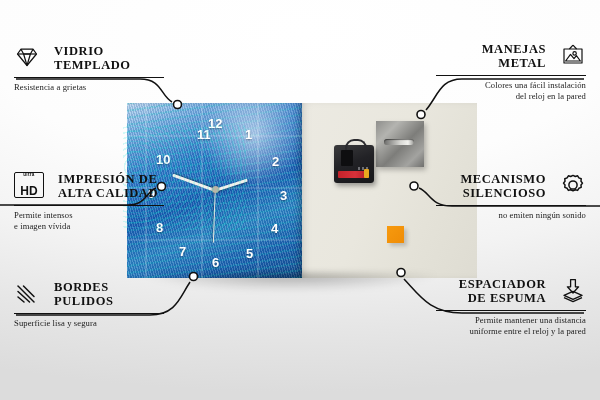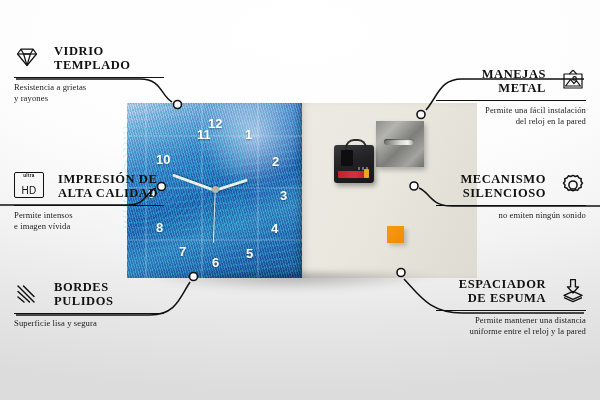--- a/index.html
+++ b/index.html
@@ -107,26 +107,26 @@
     font-family:"Liberation Serif",serif;font-size:8.6px;line-height:1.35;
     color:#1b1b1b;letter-spacing:.1px;
   }
   .ico{width:26px;height:26px;flex:0 0 26px;display:block;}
   .ico svg{display:block;width:26px;height:26px;}
   .hd-badge{
     width:28px;height:24px;flex:0 0 28px;border:1.5px solid #111;border-radius:2px;
     display:flex;flex-direction:column;align-items:center;justify-content:center;line-height:1;
   }
   .hd-small{font-family:"Liberation Sans",sans-serif;font-size:4.6px;font-weight:700;letter-spacing:.3px;color:#111;}
-  .hd-big{font-family:"Liberation Sans",sans-serif;font-size:10px;font-weight:400;letter-spacing:.2px;color:#111;margin-top:8px;}
+  .hd-big{font-family:"Liberation Sans",sans-serif;font-size:12px;font-weight:700;letter-spacing:.2px;color:#111;margin-top:8px;}
   
   #callout-vidrio{left:14px;top:44px;}
   #callout-impresion{left:14px;top:172px;}
   #callout-bordes{left:14px;top:280px;}
-  #callout-manejas{left:376px;top:42px;margin-top:25px;}
+  #callout-manejas{left:376px;top:42px;}
   #callout-mecanismo{left:376px;top:172px;}
   #callout-espaciador{left:376px;top:277px;}
   #connectors{position:absolute;inset:0;width:600px;height:400px;pointer-events:none;}
 </style>
 </head>
 <body>
 
 <div id="stage">
 
   <div id="product">
@@ -202,21 +202,20 @@
             </g>
           </svg>
       </span>
       <div>
         <div class="cal-title">VIDRIO</div>
         <div class="cal-title">TEMPLADO</div>
       </div>
     </div>
     <div class="cal-rule"></div>
     <div class="cal-desc">Resistencia a grietas</div>
-    <div class="cal-desc">y rayones</div>
   </div>
 
   <div class="callout left" id="callout-impresion">
     <div class="cal-head">
       <span class="hd-badge">
         <span class="hd-small">ultra</span>
         <span class="hd-big">HD</span>
       </span>
       <div>
         <div class="cal-title">IMPRESIÓN DE</div>
@@ -261,21 +260,21 @@
           <circle cx="14.6" cy="11.4" r="1.7"></circle>
             </g>
           </svg>
       </span>
       <div>
         <div class="cal-title">MANEJAS</div>
         <div class="cal-title">METAL</div>
       </div>
     </div>
     <div class="cal-rule"></div>
-    <div class="cal-desc">Permite una fácil instalación</div>
+    <div class="cal-desc">Colores una fácil instalación</div>
     <div class="cal-desc">del reloj en la pared</div>
   </div>
 
   <div class="callout right" id="callout-mecanismo">
     <div class="cal-head">
       <span class="ico">
         <svg viewBox="0 0 26 26">
             <g fill="none" stroke="#111" stroke-width="1.5" stroke-linejoin="round">
           <path d="M13 3.4 l2.3 1.1 2.3-.7 1.3 2.1 2.3.9 -.2 2.4 1.5 1.9 -1.5 1.9 .2 2.4 -2.3 .9 -1.3 2.1 -2.3-.7 -2.3 1.1 -2.3-1.1 -2.3 .7 -1.3-2.1 -2.3-.9 .2-2.4 -1.5-1.9 1.5-1.9 -.2-2.4 2.3-.9 1.3-2.1 2.3 .7 Z"></path>
           <circle cx="13" cy="13" r="4.1"></circle>

